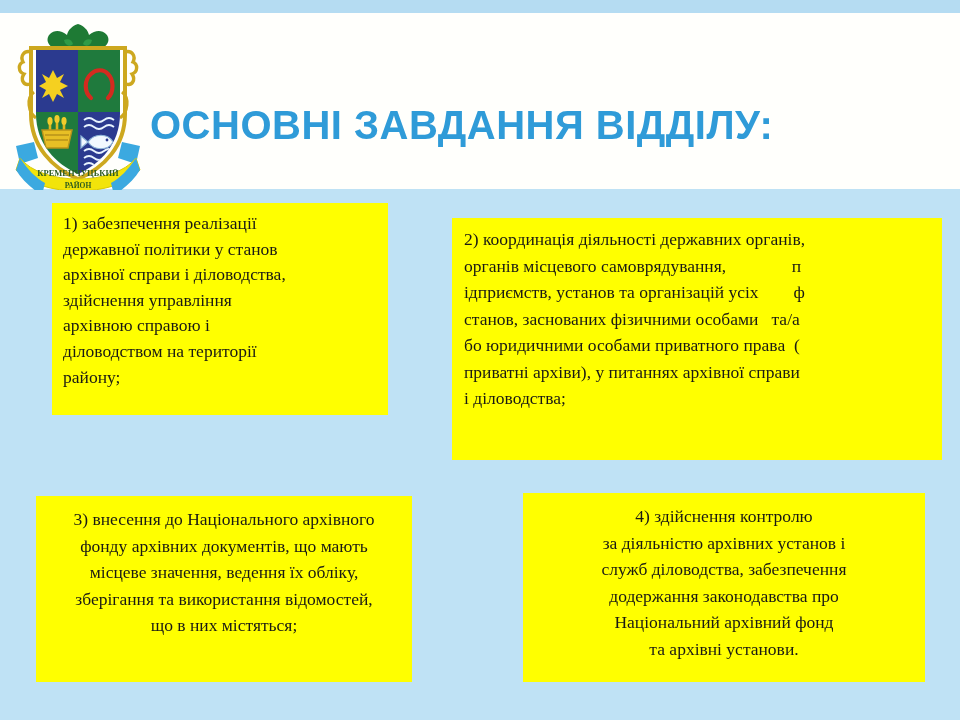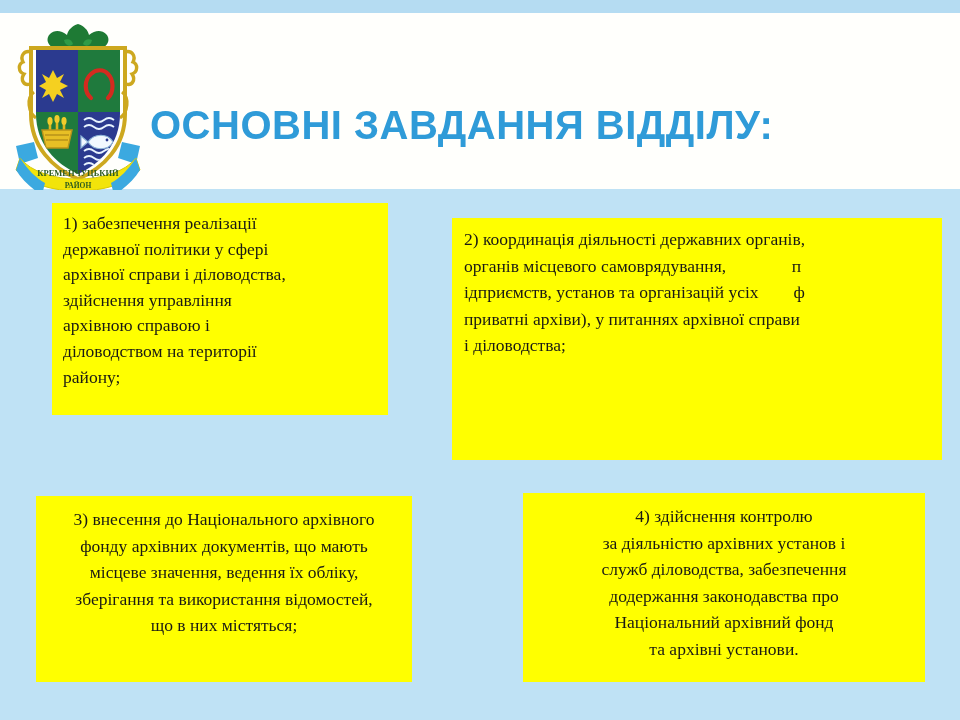--- a/index.html
+++ b/index.html
@@ -205,32 +205,34 @@
         <text x="66" y="158" text-anchor="middle" font-family="Liberation Serif, serif" font-size="8.5" font-weight="bold" fill="#2b5a1f">КРЕМЕНЧУЦЬКИЙ</text>
         <text x="66" y="170" text-anchor="middle" font-family="Liberation Serif, serif" font-size="7.5" font-weight="bold" fill="#2b5a1f">РАЙОН</text>
       </g>
     </svg>
   </div>
 
   <h1 class="title" style="color: rgb(47, 155, 216);">ОСНОВНІ ЗАВДАННЯ ВІДДІЛУ:</h1>
 
   <div class="box" id="box1" style="background: rgb(255, 255, 0);">
     <p>1)    забезпечення    реалізації</p>
-    <p>державної  політики  у  сфері</p>
+    <p>державної  політики  у  станов</p>
     <p>архівної справи і діловодства,</p>
     <p>здійснення          управління</p>
     <p>архівною        справою        і</p>
     <p>діловодством   на   території</p>
     <p>району;</p>
   </div>
 
   <div class="box" id="box2" style="background: rgb(255, 255, 0);">
     <span class="ln">2) координація діяльності державних органів,</span>
     <span class="ln">органів місцевого самоврядування,               п</span>
     <span class="ln">ідприємств, установ та організацій усіх        ф</span>
+    <span class="ln">станов, заснованих фізичними особами   та/а</span>
+    <span class="ln">бо юридичними особами приватного права  (</span>
     <span class="ln">приватні архіви), у питаннях архівної справи</span>
     <span class="ln">і діловодства;</span>
   </div>
 
   <div class="box" id="box3" style="background: rgb(255, 255, 0);">
     <span class="ln">3) внесення до Національного архівного</span>
     <span class="ln">фонду архівних документів, що мають</span>
     <span class="ln">місцеве значення, ведення їх обліку,</span>
     <span class="ln">зберігання та використання відомостей,</span>
     <span class="ln">що в них містяться;</span>

